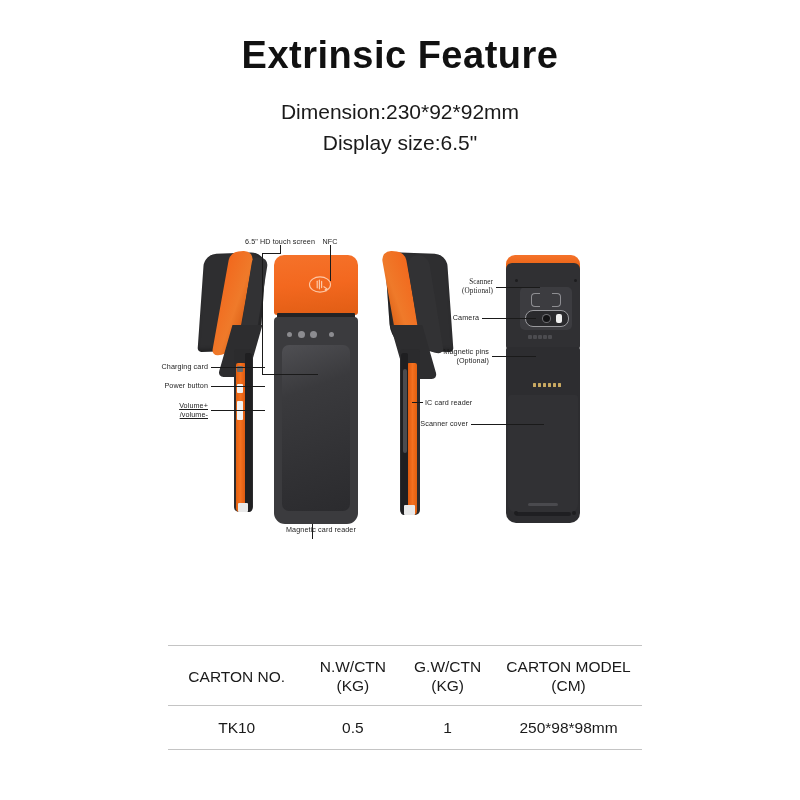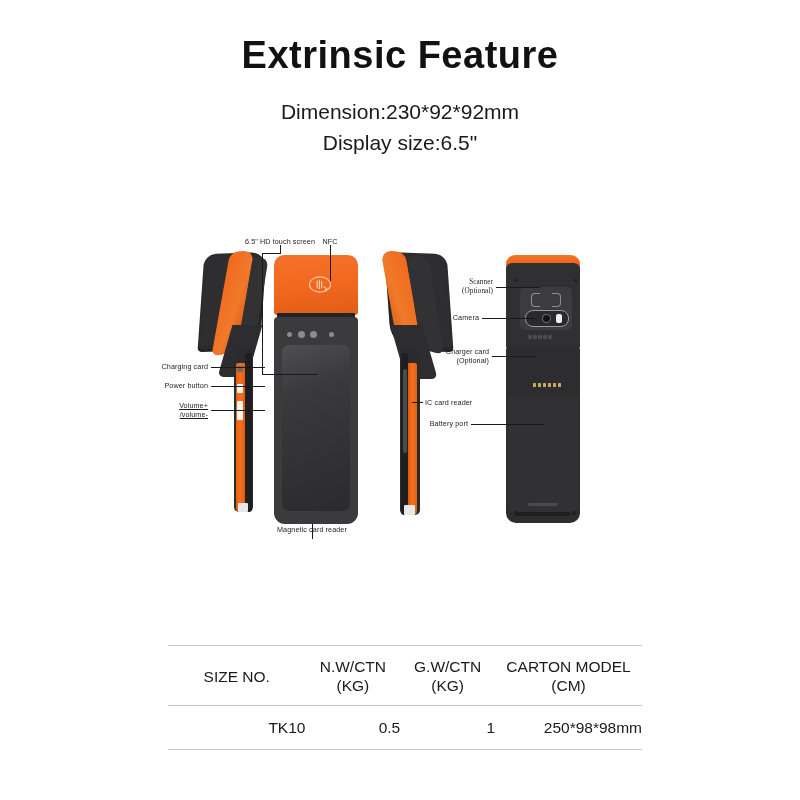--- a/index.html
+++ b/index.html
@@ -509,21 +509,20 @@
   }
   .spec-table thead th {
     padding: 11px 0 10px;
     line-height: 19px;
     border-top: 1.4px solid #c4c4c4;
     border-bottom: 1.4px solid #c4c4c4;
   }
   .spec-table tbody td {
     padding: 13px 0 12px;
     border-bottom: 1.4px solid #c4c4c4;
-    text-align: right;
   }
   .col-model  { width: 29%; }
   .col-nw     { width: 20%; }
   .col-gw     { width: 20%; }
   .col-carton { width: 31%; }
 </style>
 </head>
 <body>
 
 <div class="page-title">Extrinsic Feature</div>
@@ -641,37 +640,37 @@
   <div class="lead-h" style="left:471px; top:199px; width:73px;"></div>
 
   <div class="callout right-align" style="left:146px; top:137px; width:62px;">Charging card</div>
   <div class="callout right-align" style="left:142px; top:156px; width:66px;">Power button</div>
   <div class="callout right-align" style="left:148px; top:176px; width:60px;text-decoration:underline;">Volume+
 /volume-</div>
 
   <div class="callout center-align" style="left:222px; top:12px; width:116px;">6.5" HD touch screen</div>
   <div class="callout center-align" style="left:312px; top:12px; width:36px;">NFC</div>
 
-  <div class="callout center-align" style="left:264px; top:300px; width:96px;">Magnetic card reader</div>
+  <div class="callout center-align" style="left:273px; top:300px; width:96px;">Magnetic card reader</div>
 
   <div class="callout right-align" style="left:441px; top:53px; width:52px;font-family:Liberation Serif, serif;">Scanner
 (Optional)</div>
   <div class="callout right-align" style="left:437px; top:88px; width:42px;">Camera</div>
-  <div class="callout right-align" style="left:428px; top:122px; width:61px;">Charger card
+  <div class="callout right-align" style="left:428px; top:122px; width:61px;">Magnetic pins
 (Optional)</div>
   <div class="callout left-align" style="left:425px; top:173px; width:70px;">IC card reader</div>
-  <div class="callout right-align" style="left:409px; top:194px; width:59px;">Battery port</div>
+  <div class="callout right-align" style="left:409px; top:194px; width:59px;">Scanner cover</div>
 </div>
 
 <div class="spec-table">
   <table>
     <thead>
       <tr>
         <th class="col-model">
-          <div>SIZE NO.</div>
+          <div>CARTON NO.</div>
         </th>
         <th class="col-nw">
           <div>N.W/CTN</div>
           <div>(KG)</div>
         </th>
         <th class="col-gw">
           <div>G.W/CTN</div>
           <div>(KG)</div>
         </th>
         <th class="col-carton">

